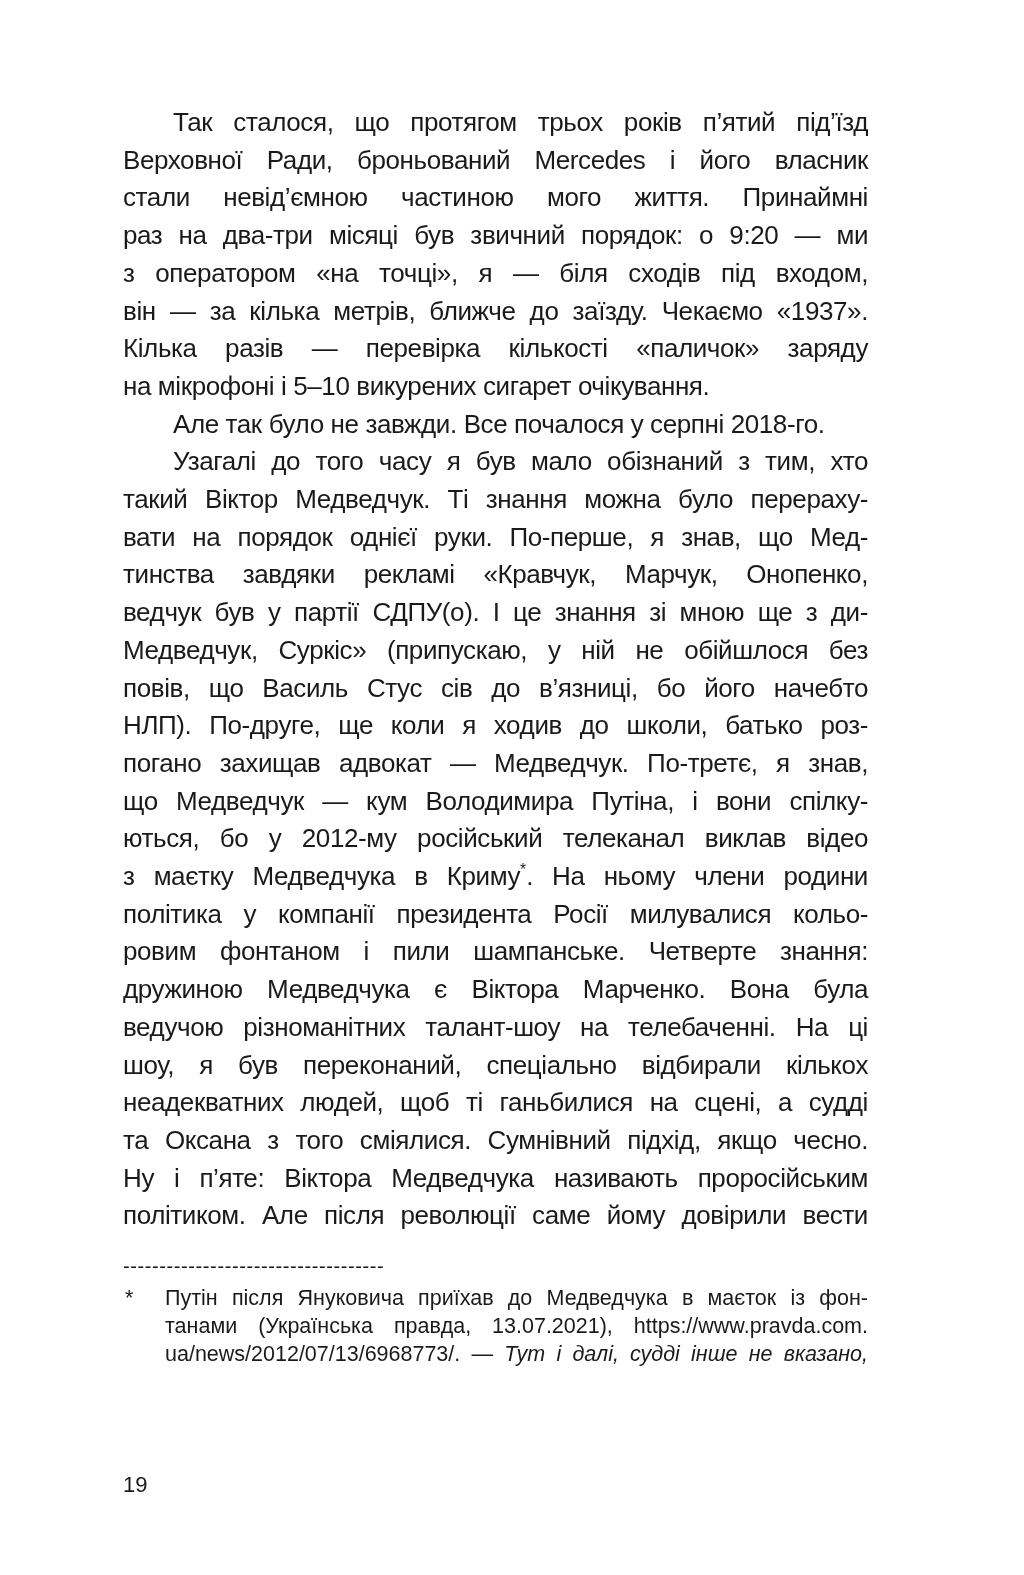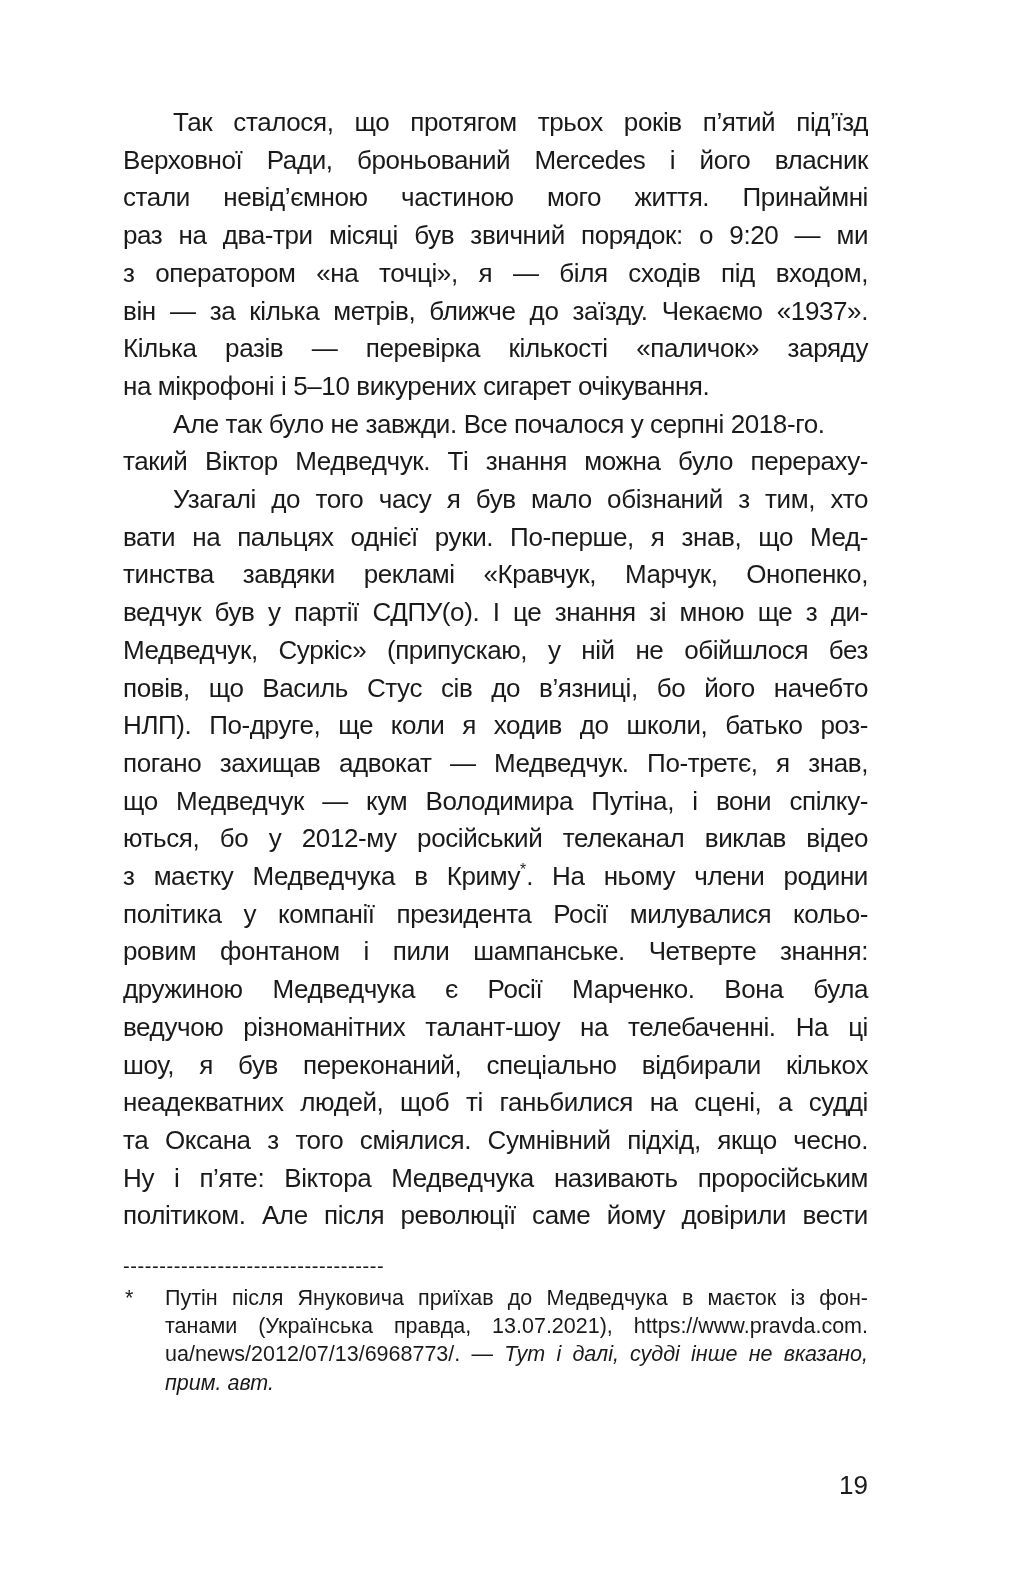--- a/index.html
+++ b/index.html
@@ -74,22 +74,22 @@
     text-align-last: justify;
   }
   .fn-line.last { text-align-last: left; }
   .fn-line .it { font-style: italic; }
   
   .page-number {
     position: absolute;
     left: 123px;
     top: 1468px;
     width: 745px;
-    text-align: right;
-    font-size: 26px;
+    text-align: left;
+    font-size: 22px;
     line-height: 34px;
   }
 </style>
 </head>
 <body>
 
 <div class="page">
 
   <main class="body-text">
       <div class="paragraph">
@@ -99,51 +99,50 @@
         <div class="line">раз на два-три місяці був звичний порядок: о 9:20 — ми</div>
         <div class="line">з оператором «на точці», я — біля сходів під входом,</div>
         <div class="line">він — за кілька метрів, ближче до заїзду. Чекаємо «1937».</div>
         <div class="line">Кілька разів — перевірка кількості «паличок» заряду</div>
         <div class="line last">на мікрофоні і 5–10 викурених сигарет очікування.</div>
       </div>
       <div class="paragraph">
         <div class="line last indent">Але так було не завжди. Все почалося у серпні 2018-го.</div>
       </div>
       <div class="paragraph">
+        <div class="line indent">Узагалі до того часу я був мало обізнаний з тим, хто</div>
         <div class="line">такий Віктор Медведчук. Ті знання можна було перераху-</div>
-        <div class="line indent">Узагалі до того часу я був мало обізнаний з тим, хто</div>
-        <div class="line">вати на пальцях однієї руки. По-перше, я знав, що Мед-</div>
+        <div class="line">вати на порядок однієї руки. По-перше, я знав, що Мед-</div>
         <div class="line">тинства завдяки рекламі «Кравчук, Марчук, Онопенко,</div>
         <div class="line">ведчук був у партії СДПУ(о). І це знання зі мною ще з ди-</div>
         <div class="line">Медведчук, Суркіс» (припускаю, у ній не обійшлося без</div>
         <div class="line">повів, що Василь Стус сів до в’язниці, бо його начебто</div>
         <div class="line">НЛП). По-друге, ще коли я ходив до школи, батько роз-</div>
         <div class="line">погано захищав адвокат — Медведчук. По-третє, я знав,</div>
         <div class="line">що Медведчук — кум Володимира Путіна, і вони спілку-</div>
         <div class="line">ються, бо у 2012-му російський телеканал виклав відео</div>
         <div class="line">з маєтку Медведчука в Криму<sup>*</sup>. На ньому члени родини</div>
         <div class="line">політика у компанії президента Росії милувалися кольо-</div>
         <div class="line">ровим фонтаном і пили шампанське. Четверте знання:</div>
-        <div class="line">дружиною Медведчука є Росії Марченко. Вона була</div>
+        <div class="line">дружиною Медведчука є Віктора Марченко. Вона була</div>
         <div class="line">ведучою різноманітних талант-шоу на телебаченні. На ці</div>
         <div class="line">шоу, я був переконаний, спеціально відбирали кількох</div>
         <div class="line">неадекватних людей, щоб ті ганьбилися на сцені, а судді</div>
         <div class="line">та Оксана з того сміялися. Сумнівний підхід, якщо чесно.</div>
         <div class="line">Ну і п’яте: Віктора Медведчука називають проросійським</div>
         <div class="line">політиком. Але після революції саме йому довірили вести</div>
       </div>
     </main>
 
   <div class="footnote-sep">------------------------------------</div>
 
   <div class="footnote">
     <span class="footnote-marker">*</span>
     <div class="footnote-body">
         <div class="fn-line"><span>Путін після Януковича приїхав до Медведчука в маєток із фон-</span></div>
         <div class="fn-line"><span>танами (Українська правда, 13.07.2021), https://www.pravda.com.</span></div>
         <div class="fn-line"><span>ua/news/2012/07/13/6968773/. — </span><span class="it">Тут і далі, судді інше не вказано,</span></div>
-        <div class="fn-line last"><span class="it">прим. авт.</span></div>
       </div>
   </div>
 
   <div class="page-number">19</div>
 
 </div>
 
 </body></html>

